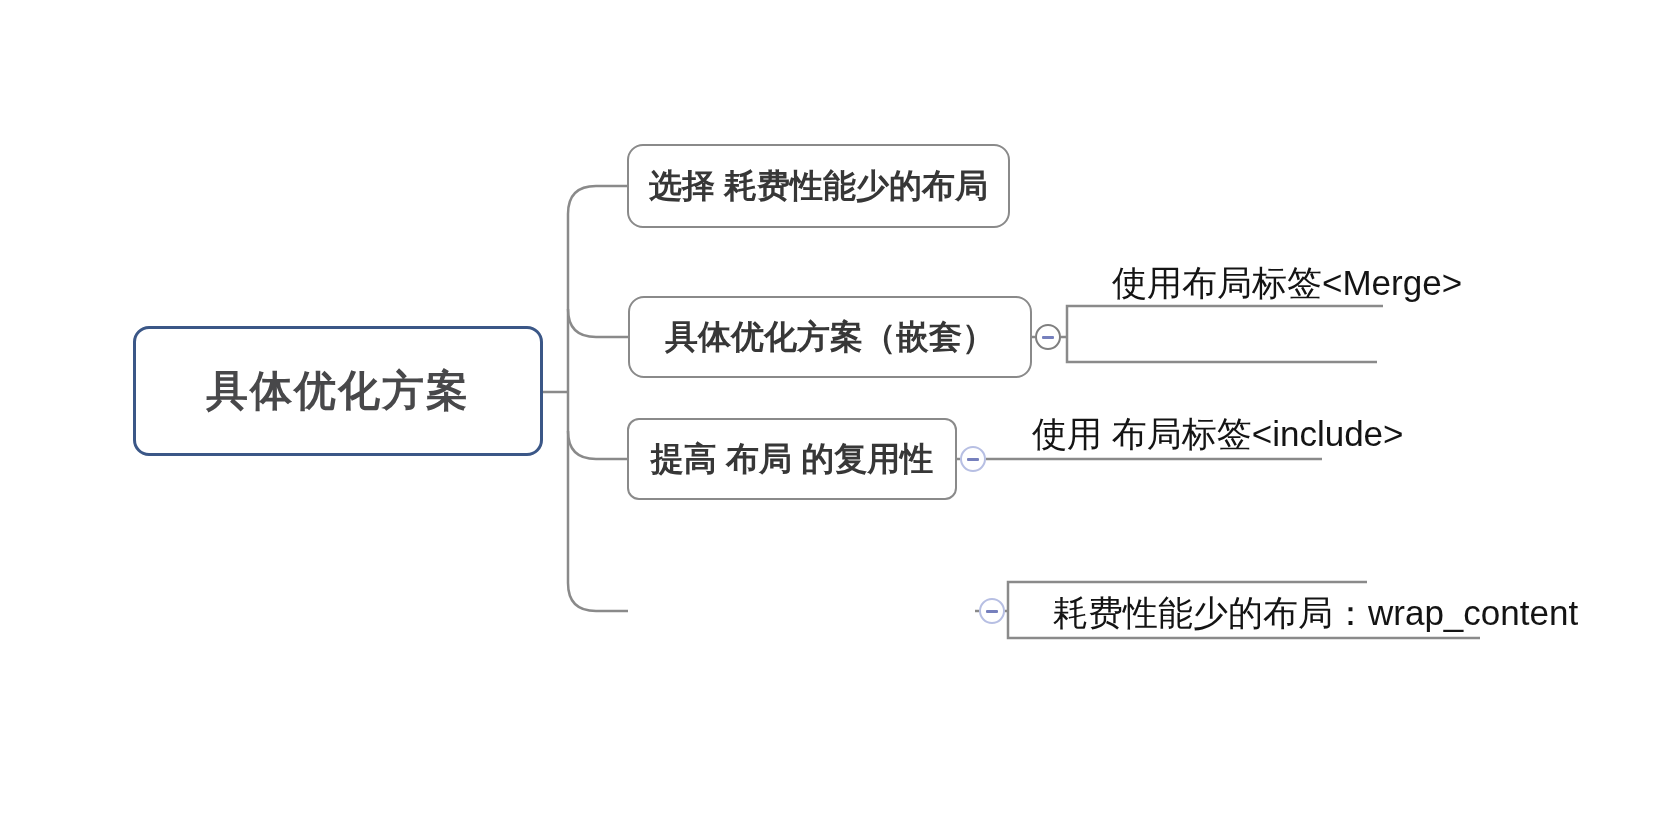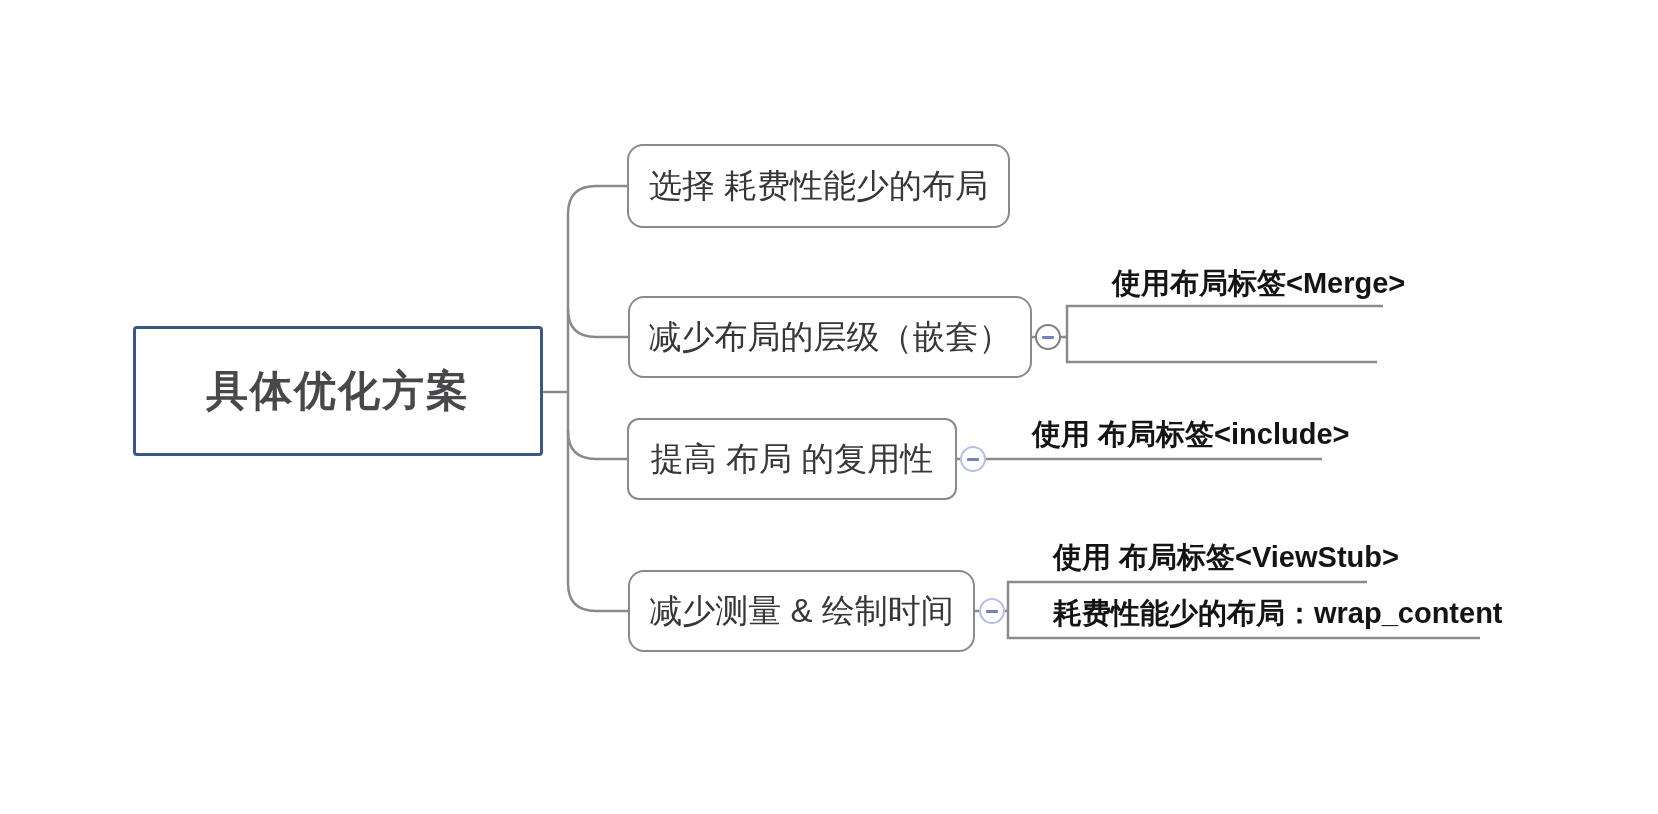--- a/index.html
+++ b/index.html
@@ -27,36 +27,35 @@
   svg.wires path{fill:none;stroke:var(--connector);stroke-width:2.5px;}
   .topic{
     position:absolute;
     box-sizing:border-box;
     background:#fff;
     display:flex;align-items:center;justify-content:center;
     white-space:nowrap;
   }
   .topic.root{
     border:3px solid var(--root-border);
-    border-radius:4px;
+    border-radius:16px;
     color:var(--root-text);
     font-size:42px;font-weight:700;letter-spacing:2px;
   }
   .topic.branch{
     border:2.5px solid var(--branch-border);
     border-radius:16px;
     color:var(--branch-text);
-    font-size:33px;font-weight:400;
+    font-size:33px;font-weight:700;
   }
   .subtopic{
     position:absolute;
     color:var(--child-text);
-    font-size:29px;line-height:34px;
+    font-size:35px;line-height:34px;
     white-space:nowrap;
-    font-weight:bold;
   }
   .collapse{
     position:absolute;
     box-sizing:border-box;
     width:26px;height:26px;border-radius:50%;
     background:#fff;
     display:flex;align-items:center;justify-content:center;
     cursor:pointer;
   }
   .collapse.gray{border:2.5px solid var(--collapse-gray-stroke);}
@@ -91,38 +90,36 @@
 
     <path d="M 975 611 L 979 611"></path>
     <path d="M 1005 611 L 1008 611"></path>
     <path d="M 1367 582 L 1008 582 L 1008 638 L 1480 638"></path>
   </svg>
 
   <div class="topic root" style="left:133px;top:326px;width:410px;height:130px;">具体优化方案</div>
 
   <div class="topic branch" style="left:627px;top:144px;width:383px;height:84px;">选择 耗费性能少的布局</div>
 
-  <div class="topic branch" style="left:628px;top:296px;width:404px;height:82px;">减少布局的层级（嵌套）</div>
+  <div class="topic branch" style="left:628px;top:296px;width:404px;height:82px;">具体优化方案（嵌套）</div>
 
   <div class="topic branch" style="left:627px;top:418px;width:330px;height:82px;border-radius:12px;">提高 布局 的复用性</div>
 
-  <div class="topic branch" style="left:628px;top:570px;width:347px;height:82px;">减少测量 &amp; 绘制时间</div>
 
   <div class="collapse gray" style="left:1035px;top:324px;">
     <span class="minus"></span>
   </div>
   <div class="collapse blue" style="left:960px;top:446px;">
     <span class="minus"></span>
   </div>
   <div class="collapse blue" style="left:979px;top:598px;">
     <span class="minus"></span>
   </div>
 
   <div class="subtopic" style="left:1112px;top:266px;">使用布局标签&lt;Merge&gt;</div>
 
 
   <div class="subtopic" style="left:1032px;top:417px;text-align:right;">使用 布局标签&lt;include&gt;</div>
 
-  <div class="subtopic" style="left:1053px;top:540px;">使用 布局标签&lt;ViewStub&gt;</div>
 
   <div class="subtopic" style="left:1053px;top:596px;">耗费性能少的布局：wrap_content</div>
 
 </div>
 
 </body></html>

